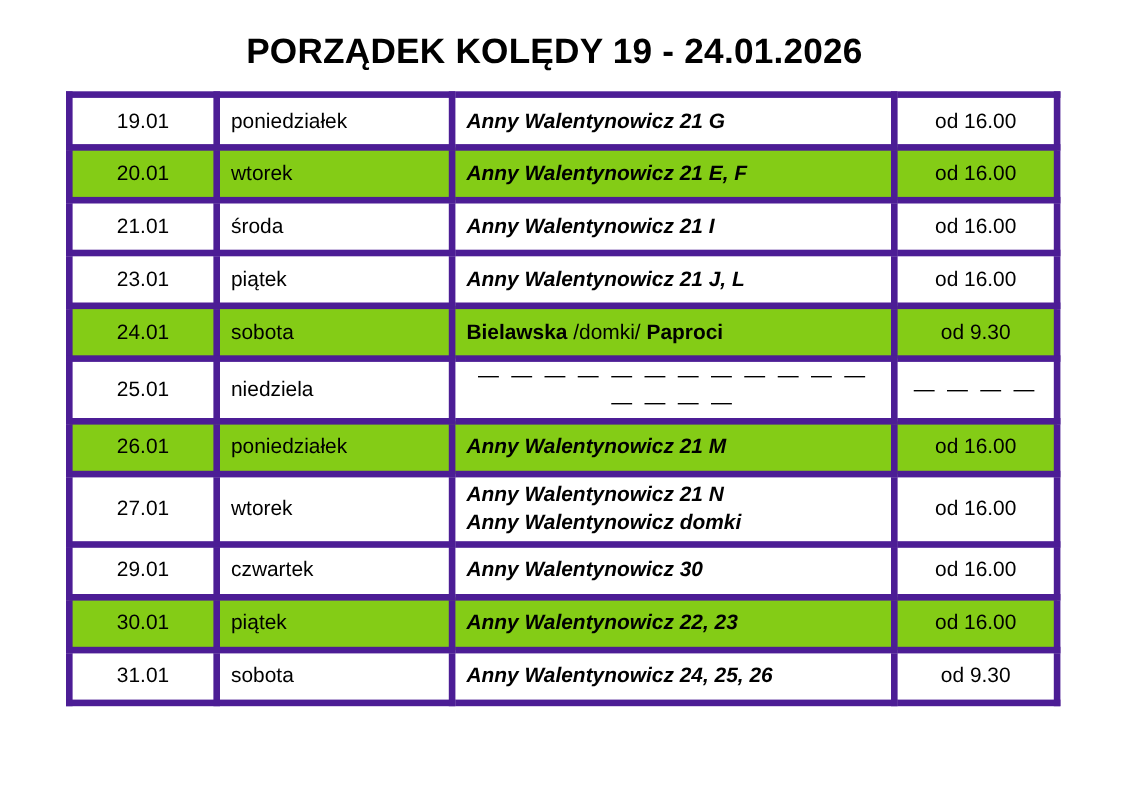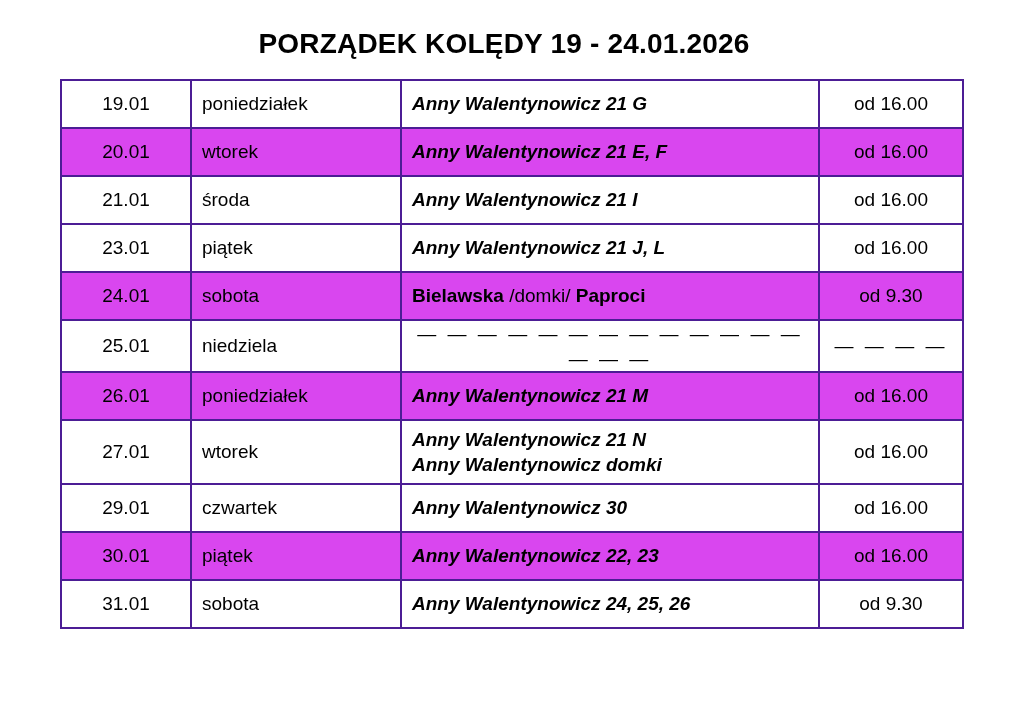--- a/index.html
+++ b/index.html
@@ -15,46 +15,46 @@
     overflow: hidden;
   }
   .page {
     width: 1024px;
     height: 723px;
     position: relative;
     box-sizing: border-box;
   }
   .doc-title {
     text-align: center;
-    font-size: 28px;
+    font-size: 32px;
     font-weight: bold;
     letter-spacing: 0.2px;
     margin: 27px 16px 0 0;
     padding: 0 40px;
     line-height: 1.2;
   }
   .table-wrap {
     margin: 18px auto 0 auto;
     width: 904px;
   }
   table.schedule {
     width: 100%;
     border-collapse: collapse;
     table-layout: fixed;
     border: 1px solid #c9c9c9;
   }
   table.schedule td {
-    border: 2px solid #4c1d95;
+    border: 6px solid #4c1d95;
     padding: 0 10px;
     vertical-align: middle;
     font-size: 19px;
     line-height: 1.32;
   }
   tr.alt td {
-    background: #d946ef;
+    background: #84cc16;
   }
   td.col-date {
     width: 108px;
     text-align: center;
     font-weight: normal;
   }
   td.col-day {
     width: 188px;
     text-align: left;
     font-weight: normal;

